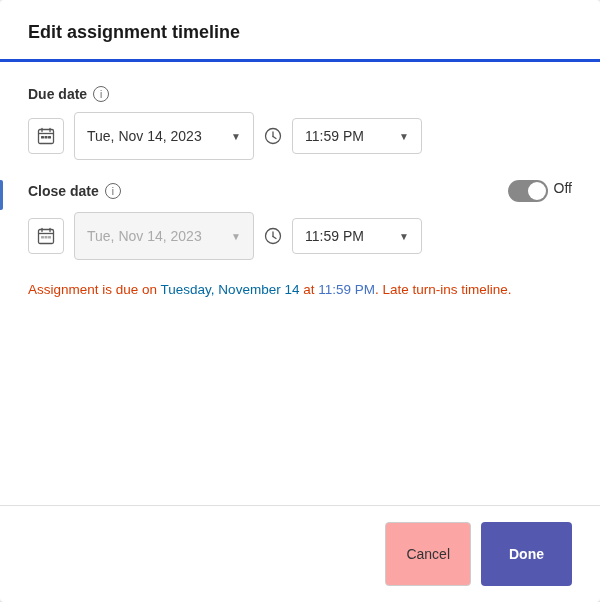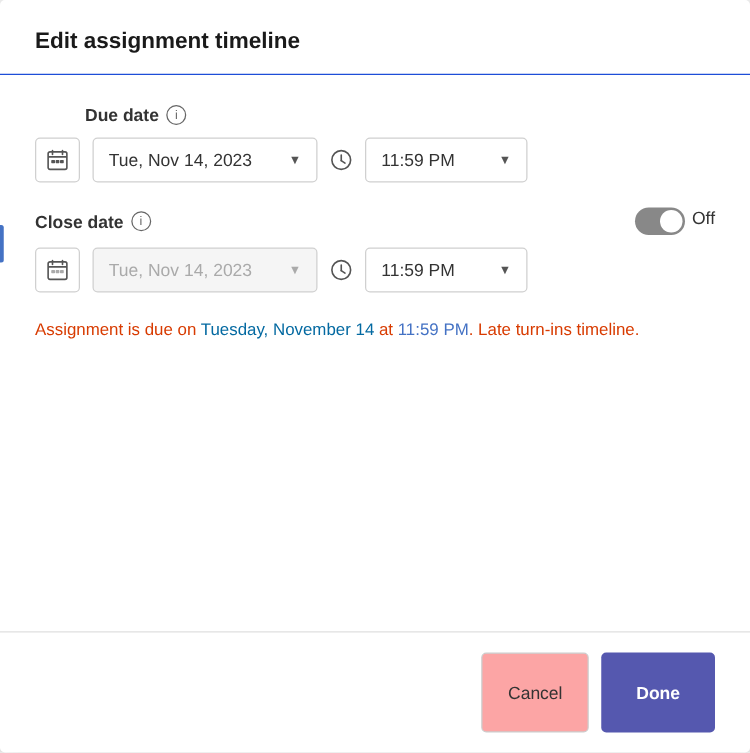--- a/index.html
+++ b/index.html
@@ -19,21 +19,21 @@
       background: #fff;
       border-radius: 4px;
       box-shadow: 0 4px 20px rgba(0,0,0,0.15);
       display: flex;
       flex-direction: column;
       position: relative;
     }
 
     .dialog-header {
       padding: 22px 28px 16px 28px;
-      border-bottom: 1px solid #1d4ed8;
+      border-bottom: 3px solid #1d4ed8;
     }
 
     .dialog-title {
       font-size: 18px;
       font-weight: 700;
       color: #1a1a1a;
     }
 
     .dialog-body {
       flex: 1;
@@ -42,21 +42,20 @@
 
     .field-section {
       margin-bottom: 20px;
     }
 
     .field-label-row {
       display: flex;
       align-items: center;
       gap: 6px;
       margin-bottom: 10px;
-      margin-left: 40px;
     }
 
     .field-label {
       font-size: 14px;
       font-weight: 600;
       color: #333;
     }
 
     .close-date-label-row {
       display: flex;
@@ -107,21 +106,21 @@
 
     .calendar-svg {
       color: #555;
     }
 
     .date-select {
       display: flex;
       align-items: center;
       justify-content: space-between;
       min-width: 180px;
-      height: 36px;
+      height: 48px;
       border: 1px solid #d0d0d0;
       border-radius: 4px;
       padding: 12px 12px;
       background: #fff;
       cursor: pointer;
       font-size: 14px;
       color: #333;
     }
 
     .date-select.disabled-look {

